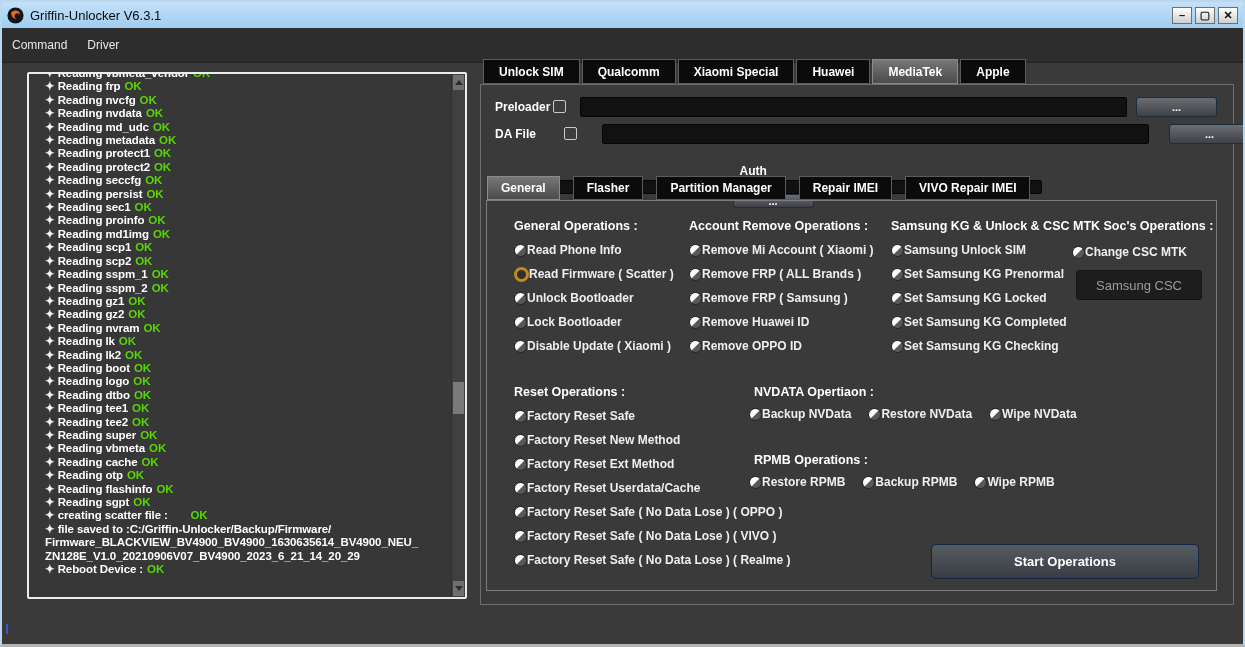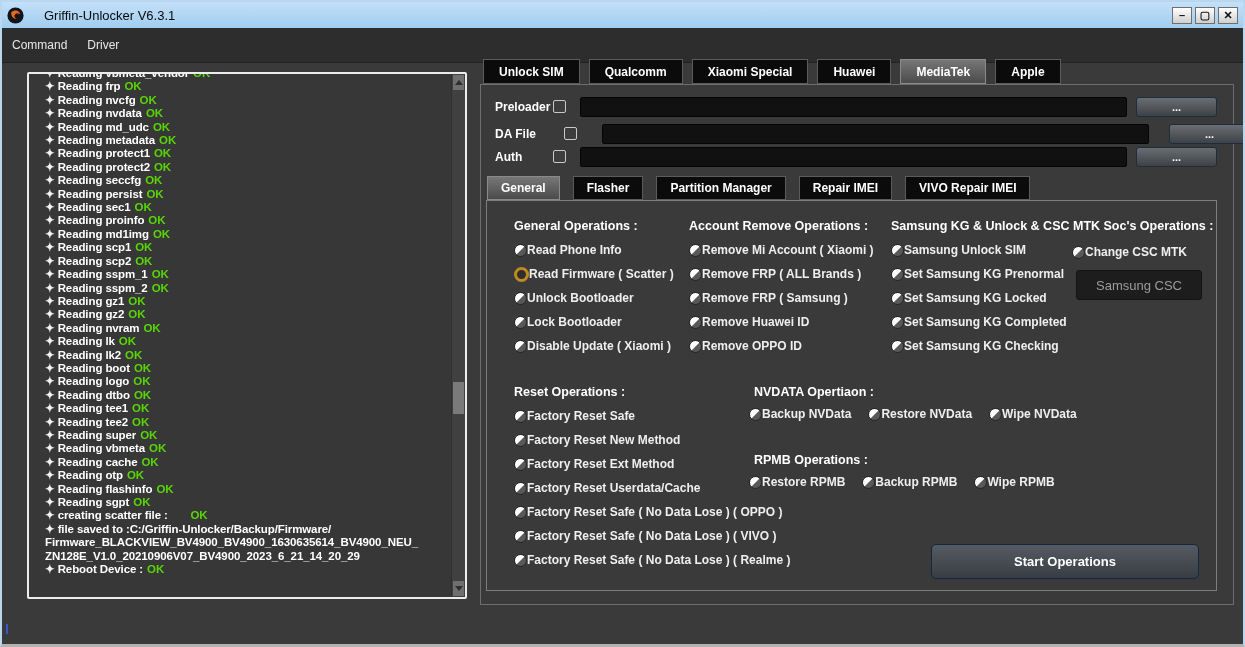--- a/index.html
+++ b/index.html
@@ -4,21 +4,21 @@
 <style>
   html,body{margin:0;padding:0;background:#6d6d6d;}
   *{box-sizing:border-box;}
   .window{
     position:relative;width:1245px;height:647px;overflow:hidden;
     background:#3a3a3a;font-family:"Liberation Sans",sans-serif;
     border:2px solid #b9d7ee;border-bottom:3px solid #b2b2b2;
   }
   
   .titlebar{position:absolute;left:0;top:0;right:0;height:26px;
-    background:linear-gradient(#c4e0f8,#9fcdf0);display:flex;align-items:center;padding:0 5px;gap:14px;}
+    background:linear-gradient(#c4e0f8,#9fcdf0);display:flex;align-items:center;padding:0 5px;}
   .title-icon{width:17px;height:17px;flex:none;}
   .title-text{font-size:13px;color:#0a0a0a;margin-left:6px;}
   .win-buttons{margin-left:auto;display:flex;gap:3px;}
   .win-btn{width:20px;height:17px;background:linear-gradient(#ffffff,#cfcfcf);
     border:1px solid #6f6f6f;font-size:11px;font-weight:bold;color:#111;
     display:flex;align-items:center;justify-content:center;line-height:1;}
   
   .menubar{position:absolute;left:0;top:26px;right:0;height:35px;background:#2d2d2d;
     border-bottom:1px solid #232323;display:flex;align-items:center;color:#e8e8e8;font-size:12px;}
   .menu-item{padding:0 10px;height:100%;display:flex;align-items:center;}
@@ -32,21 +32,21 @@
   .log-bullet{color:#f2f2f2;}
   .log-ok{color:#58d606;margin-left:4px;}
   .log-scroll{position:absolute;top:0;right:0;bottom:0;width:14px;background:#404040;border-left:1px solid #303030;}
   .scroll-btn{position:absolute;left:1px;right:1px;height:15px;background:#6f6f6f;display:flex;align-items:center;justify-content:center;}
   .scroll-btn.up{top:1px;}
   .scroll-btn.down{bottom:1px;}
   .arrow-up{width:0;height:0;border-left:4px solid transparent;border-right:4px solid transparent;border-bottom:5px solid #2e2e2e;}
   .arrow-down{width:0;height:0;border-left:4px solid transparent;border-right:4px solid transparent;border-top:5px solid #2e2e2e;}
   .scroll-thumb{position:absolute;left:1px;right:1px;top:308px;height:32px;background:#7a7a7a;}
   
-  .top-tabs{position:absolute;left:481px;top:57px;display:flex;gap:9px;}
+  .top-tabs{position:absolute;left:481px;top:57px;display:flex;gap:2px;}
   .tab{height:25px;background:#0b0b0b;border:1px solid #5c5c5c;color:#fff;font-weight:bold;
     font-size:12px;display:flex;align-items:center;justify-content:center;padding:0 15px;}
   .tab.active{background:linear-gradient(#777777,#4b4b4b);border-color:#8a8a8a;}
   
   .mtk-panel{position:absolute;left:478px;top:82px;width:754px;height:521px;border:1px solid #6e6e6e;}
   .file-row{position:absolute;left:14px;height:21px;display:flex;align-items:center;}
   .file-row .flabel{width:58px;color:#fff;font-weight:bold;font-size:12px;}
   .checkbox{width:13px;height:13px;background:#3d3d3d;border:1px solid #c9c9c9;border-radius:2px;margin-right:14px;}
   .file-field{width:547px;height:20px;background:#111111;border:1px solid #050505;border-radius:2px;
     color:#ddd;font-size:11px;padding:0 4px;outline:none;}
@@ -238,21 +238,21 @@
       <span class="checkbox"></span>
       <input class="file-field" readonly="" value="" style="">
       <span class="browse-btn">...</span>
     </div>
     <div class="file-row" style="top:38px;gap:11px;">
       <span class="flabel">DA File</span>
       <span class="checkbox"></span>
       <input class="file-field" readonly="" value="" style="">
       <span class="browse-btn">...</span>
     </div>
-    <div class="file-row" style="top:61px;">
+    <div class="file-row" style="top:79px;flex-direction:column;">
       <span class="flabel">Auth</span>
       <span class="checkbox"></span>
       <input class="file-field" readonly="" value="" style="">
       <span class="browse-btn">...</span>
     </div>
 
     <div class="inner-tabs">
 
         <div class="tab active">
           <span>General</span>

